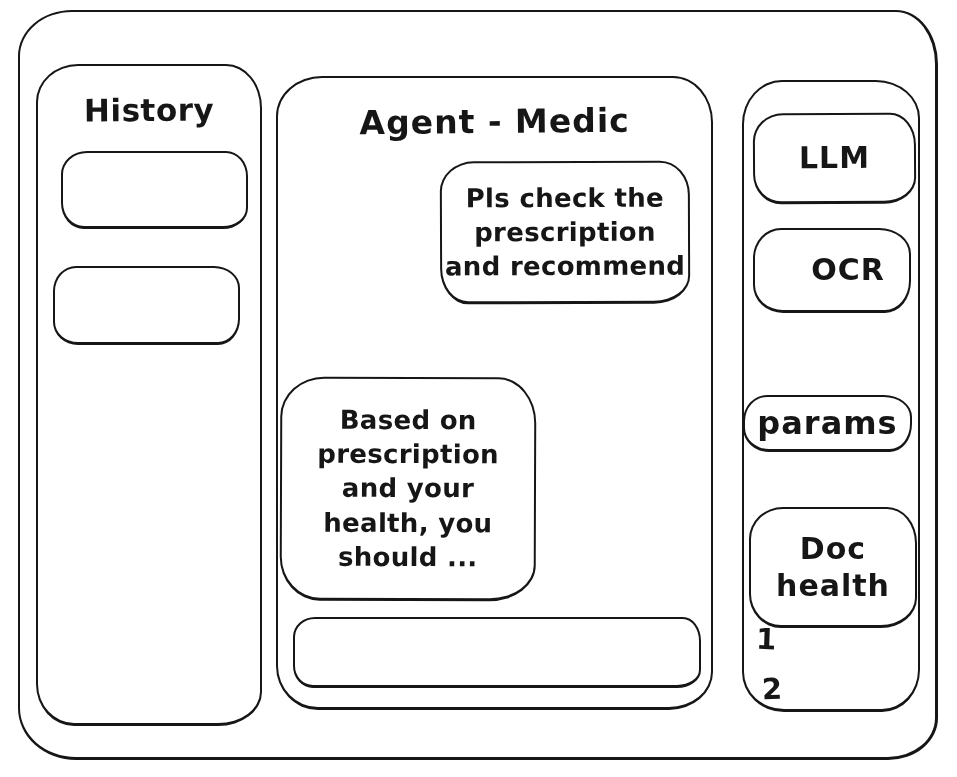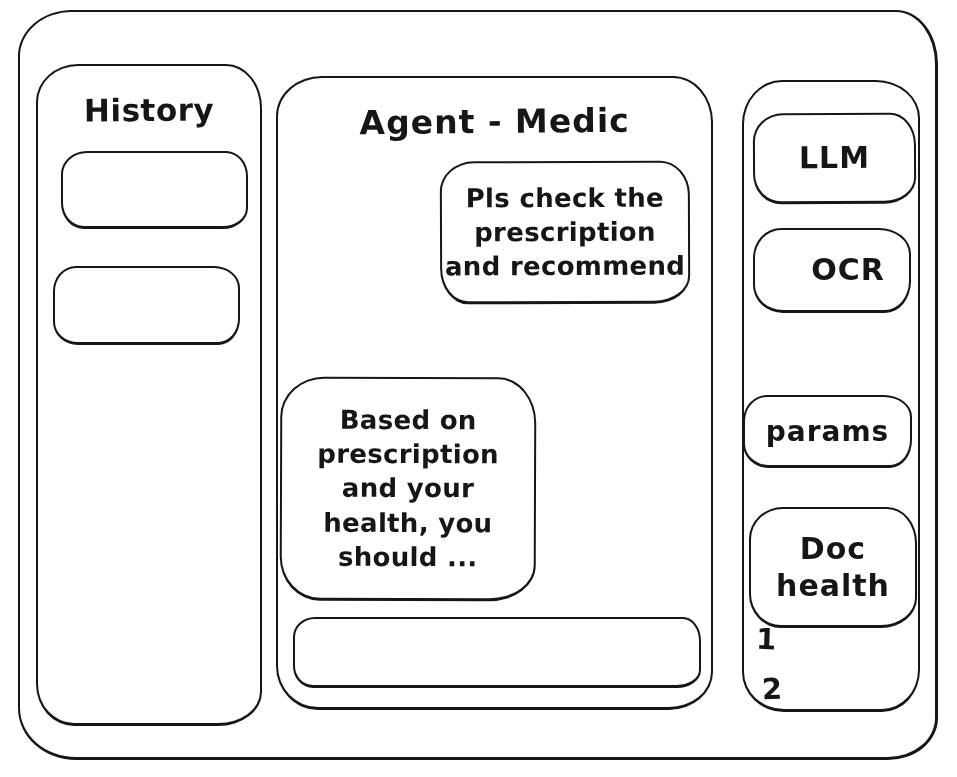--- a/index.html
+++ b/index.html
@@ -112,23 +112,23 @@
     letter-spacing: 1px;
     white-space: pre-line;
     line-height: 1.25;
     cursor: pointer;
   }
   .llm-btn    { left: 753px; top: 113px; width: 163px; height: 91px;
                 border-radius: 30px 26px 32px 28px / 28px 32px 26px 30px;
                 transform: rotate(-0.3deg); }
   .ocr-btn    { left: 753px; top: 228px; width: 158px; height: 85px;
                 border-radius: 28px 32px 26px 30px / 30px 26px 32px 28px; padding-left: 32px; }
-  .params-btn { left: 743px; top: 395px; width: 169px; height: 73px;
+  .params-btn { left: 743px; top: 395px; width: 169px; height: 57px;
                 border-radius: 24px 28px 22px 26px / 26px 22px 28px 24px;
-                font-size: 28px; }
+                font-size: 32px; }
   .doc-btn    { left: 749px; top: 507px; width: 168px; height: 121px;
                 border-radius: 34px 30px 36px 32px / 32px 36px 30px 34px; }
   .doc-num {
     position: absolute;
     font-size: 29px;
     font-weight: 700;
     color: #161616;
     cursor: pointer;
   }
   .doc-num-1 { left: 756px; top: 622px; transform: rotate(2deg); }

